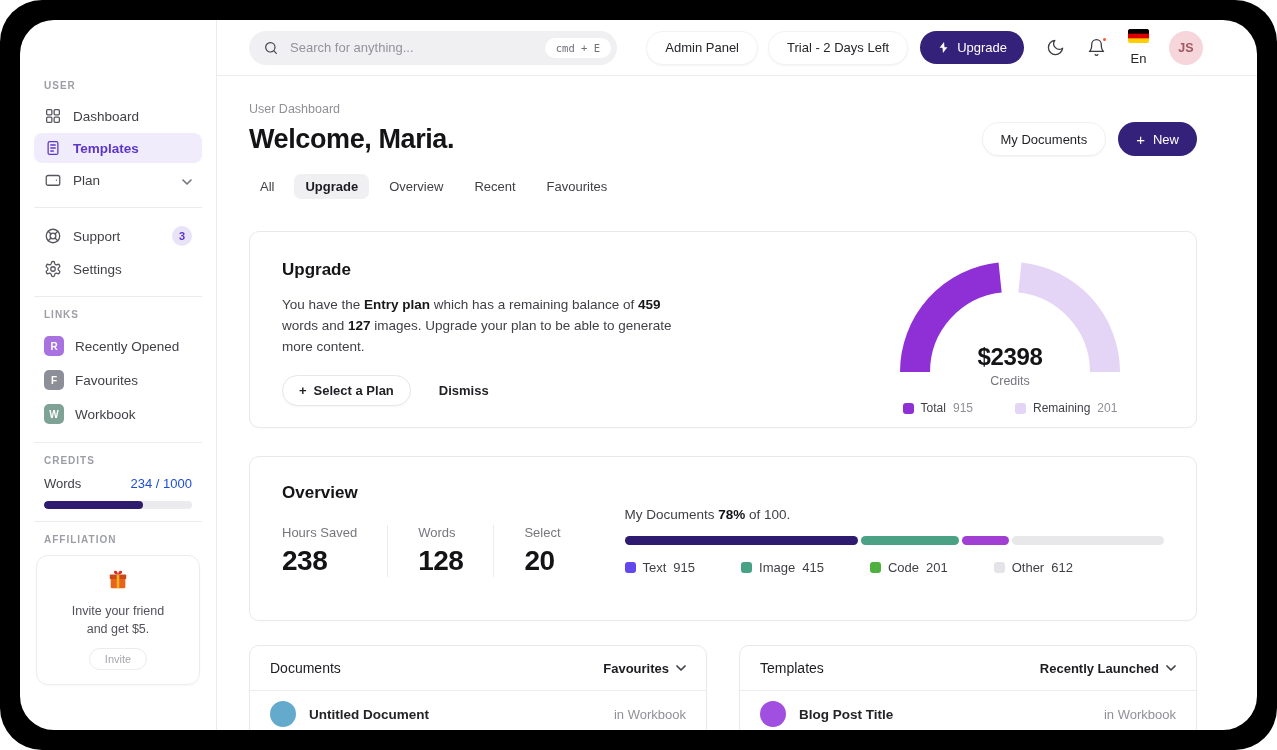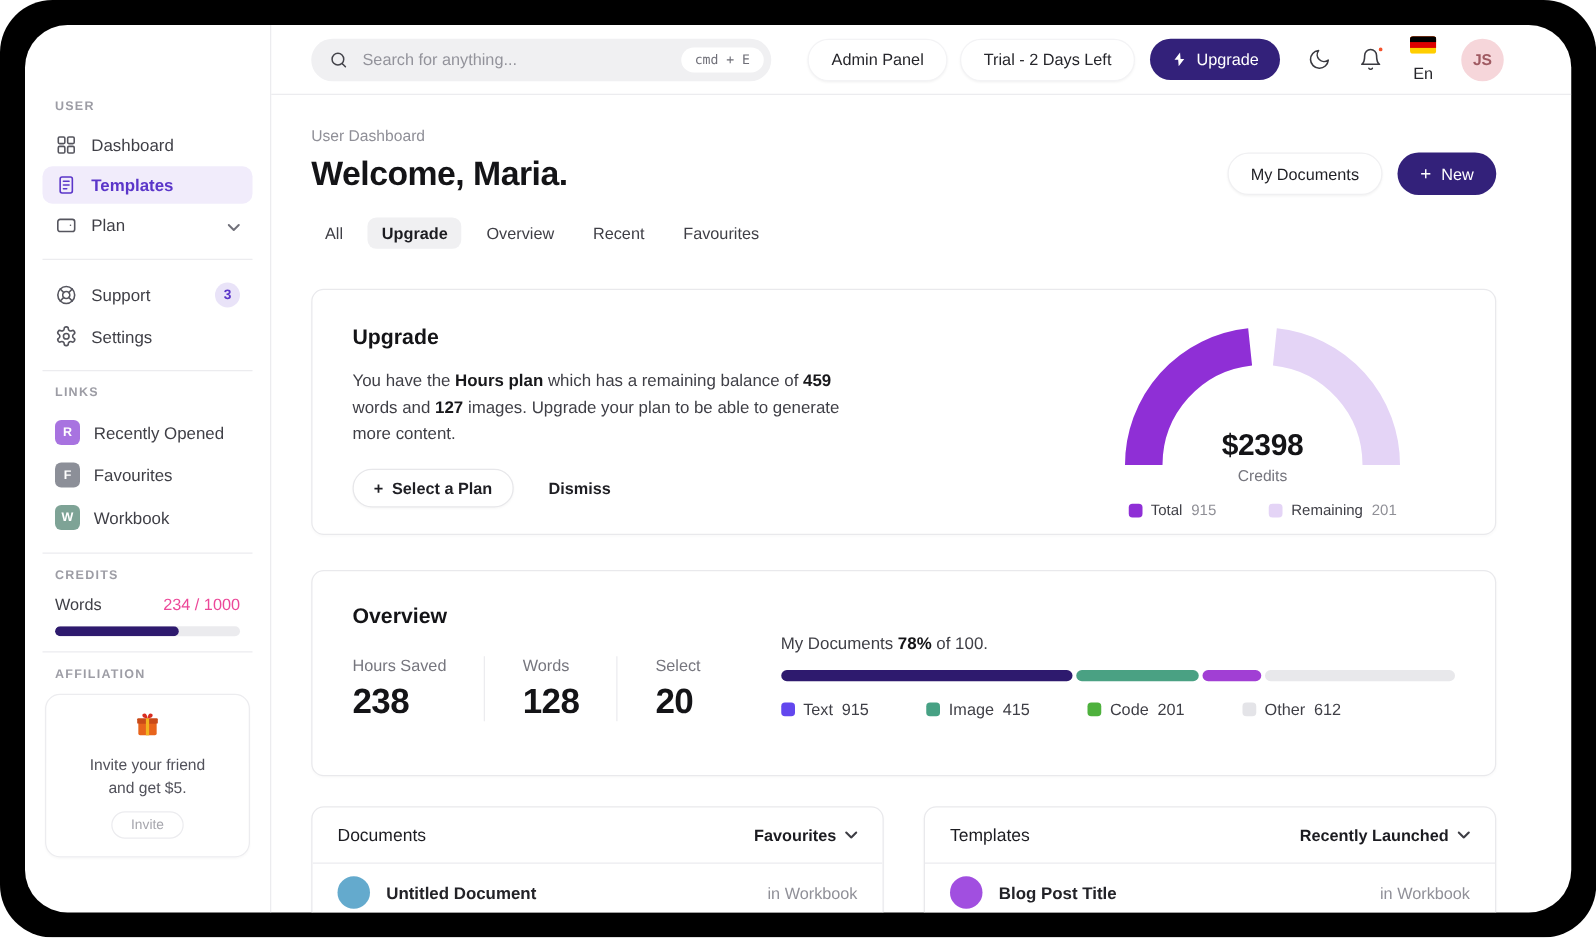--- a/index.html
+++ b/index.html
@@ -15,21 +15,21 @@
   .nav-item svg{width:18px;height:18px;stroke:#55555e;stroke-width:1.7;fill:none;stroke-linecap:round;stroke-linejoin:round;flex:0 0 18px;}
   .nav-item.active{background:#f1ecfb;color:#5b36c9;font-weight:600;}
   .nav-item.active svg{stroke:#5b36c9;}
   .nav-item .chev{margin-left:auto;}
   .nav-item .chev svg{width:10px;height:6px;stroke:#71717a;stroke-width:1.6;}
   .badge{margin-left:auto;width:20px;height:20px;border-radius:50%;background:#e9e3f8;color:#5b36c9;font-size:11px;font-weight:600;display:grid;place-items:center;}
   .divider{border-top:1px solid #ececef;margin:12px 0;}
   .link-badge{width:20px;height:20px;border-radius:5px;color:#fff;font-size:10px;font-weight:700;display:grid;place-items:center;flex:0 0 20px;}
   .credits{padding:0 10px;}
   .credits-row{display:flex;justify-content:space-between;font-size:13px;color:#3f3f46;}
-  .credits-row .val{color:#ec4899;}
+  .credits-row .val{color:#1d4ed8;}
   .credits-track{margin-top:10px;height:8px;border-radius:4px;background:#ebebee;overflow:hidden;}
   .credits-fill{height:100%;border-radius:4px;}
   .affil-card{margin:10px 2px 0;border:1px solid #ececef;border-radius:12px;padding:13px 8px 14px;text-align:center;box-shadow:0 1px 2px rgba(0,0,0,.03);}
   .affil-card p{margin:7px 0 0;font-size:12.5px;line-height:1.45;color:#52525b;}
   .invite-btn{margin-top:10px;display:inline-block;padding:4px 15px;border:1px solid #ececef;border-radius:999px;font-size:11px;color:#a6a6ad;background:#fff;}
 
   
   .main{flex:1;display:flex;flex-direction:column;min-width:0;}
   .topbar{height:56px;flex:0 0 56px;border-bottom:1px solid #ececef;display:flex;align-items:center;padding:0 54px 0 32px;}
   .search{width:368px;height:34px;background:#f0f0f2;border-radius:999px;display:flex;align-items:center;gap:9px;padding:0 6px 0 14px;}
@@ -280,21 +280,21 @@
             <span class="tab">All</span>
             <span class="tab active">Upgrade</span>
             <span class="tab">Overview</span>
             <span class="tab">Recent</span>
             <span class="tab">Favourites</span>
           </nav>
 
           <section class="card upgrade-card">
             <div class="upgrade-left">
               <h3 class="card-title">Upgrade</h3>
-              <p><span>You have the </span><b>Hours plan</b><span> which has a remaining balance of </span><b>459</b><span> words and </span><b>127</b><span> images. Upgrade your plan to be able to generate more content.</span></p>
+              <p><span>You have the </span><b>Entry plan</b><span> which has a remaining balance of </span><b>459</b><span> words and </span><b>127</b><span> images. Upgrade your plan to be able to generate more content.</span></p>
               <div class="upgrade-actions">
                 <button class="btn-select">
                   <span>+</span>
                   <span>Select a Plan</span>
                 </button>
                 <span class="dismiss">Dismiss</span>
               </div>
             </div>
 
             <div class="gauge-wrap">

